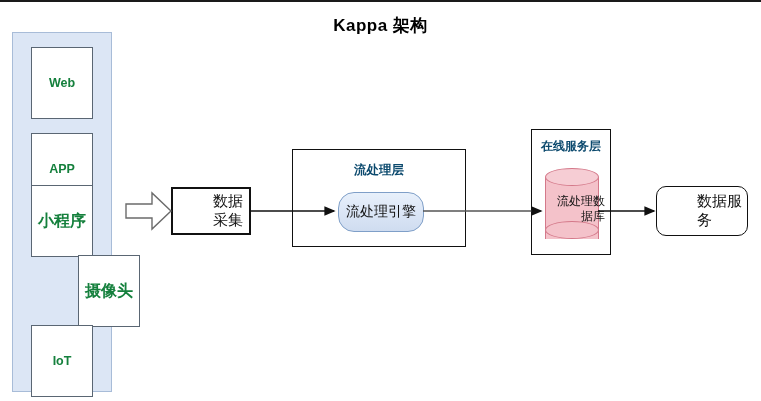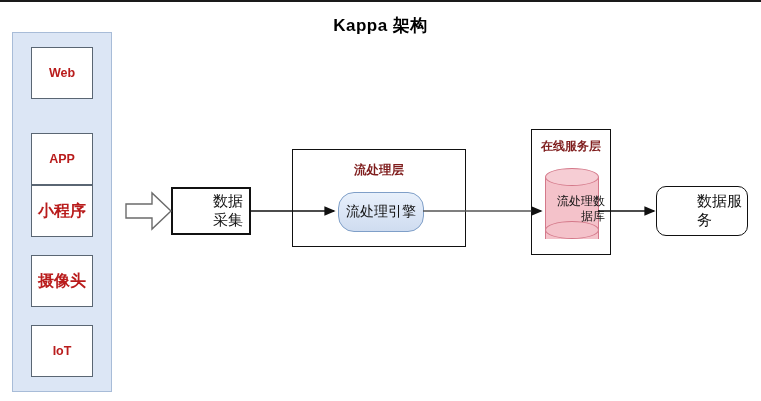--- a/index.html
+++ b/index.html
@@ -41,30 +41,30 @@
     width: 100px;
     height: 360px;
     background: #dce6f5;
     border: 1px solid #a8bcd8;
     box-sizing: border-box;
   }
   .source-box {
     position: absolute;
     left: 18px;
     width: 62px;
-    height: 52px;
+    height: 72px;
     background: #ffffff;
     border: 1.5px solid #5a6673;
     box-sizing: border-box;
     display: flex;
     align-items: center;
     justify-content: center;
     font-size: 12.5px;
     font-weight: bold;
-    color: #b91c1c;
+    color: #15803d;
   }
   .source-box.cjk { font-size: 16px; }
 
   
   .flow-box {
     position: absolute;
     background: #ffffff;
     border: 2px solid #111111;
     box-sizing: border-box;
     display: flex;
@@ -108,21 +108,21 @@
     width: 80px;
     height: 126px;
   }
   .layer-title {
     position: absolute;
     left: 0;
     width: 100%;
     text-align: center;
     font-size: 12.5px;
     font-weight: bold;
-    color: #7f1d1d;
+    color: #0c4a6e;
   }
   #stream-layer .layer-title { top: 12px; }
   #online-layer .layer-title { top: 8px; font-size: 12px; }
 
   
   #engine-box {
     position: absolute;
     left: 45px;
     top: 42px;
     width: 86px;
@@ -206,21 +206,21 @@
 <body>
 
 <div id="canvas">
 
   <div id="title">Kappa 架构</div>
 
   <div id="source-panel">
     <div class="source-box" style="top:14px;">Web</div>
     <div class="source-box" style="top:100px;">APP</div>
     <div class="source-box cjk" style="top:152px;">小程序</div>
-    <div class="source-box cjk" style="top:222px;">摄像头</div>
+    <div class="source-box cjk" style="top:222px;margin-left:47px;">摄像头</div>
     <div class="source-box" style="top:292px;">IoT</div>
   </div>
 
   <div class="flow-box" id="ingest-box">数据采集</div>
 
   <div class="layer-box" id="stream-layer">
     <div class="layer-title">流处理层</div>
     <div id="engine-box">流处理引擎</div>
   </div>
 

